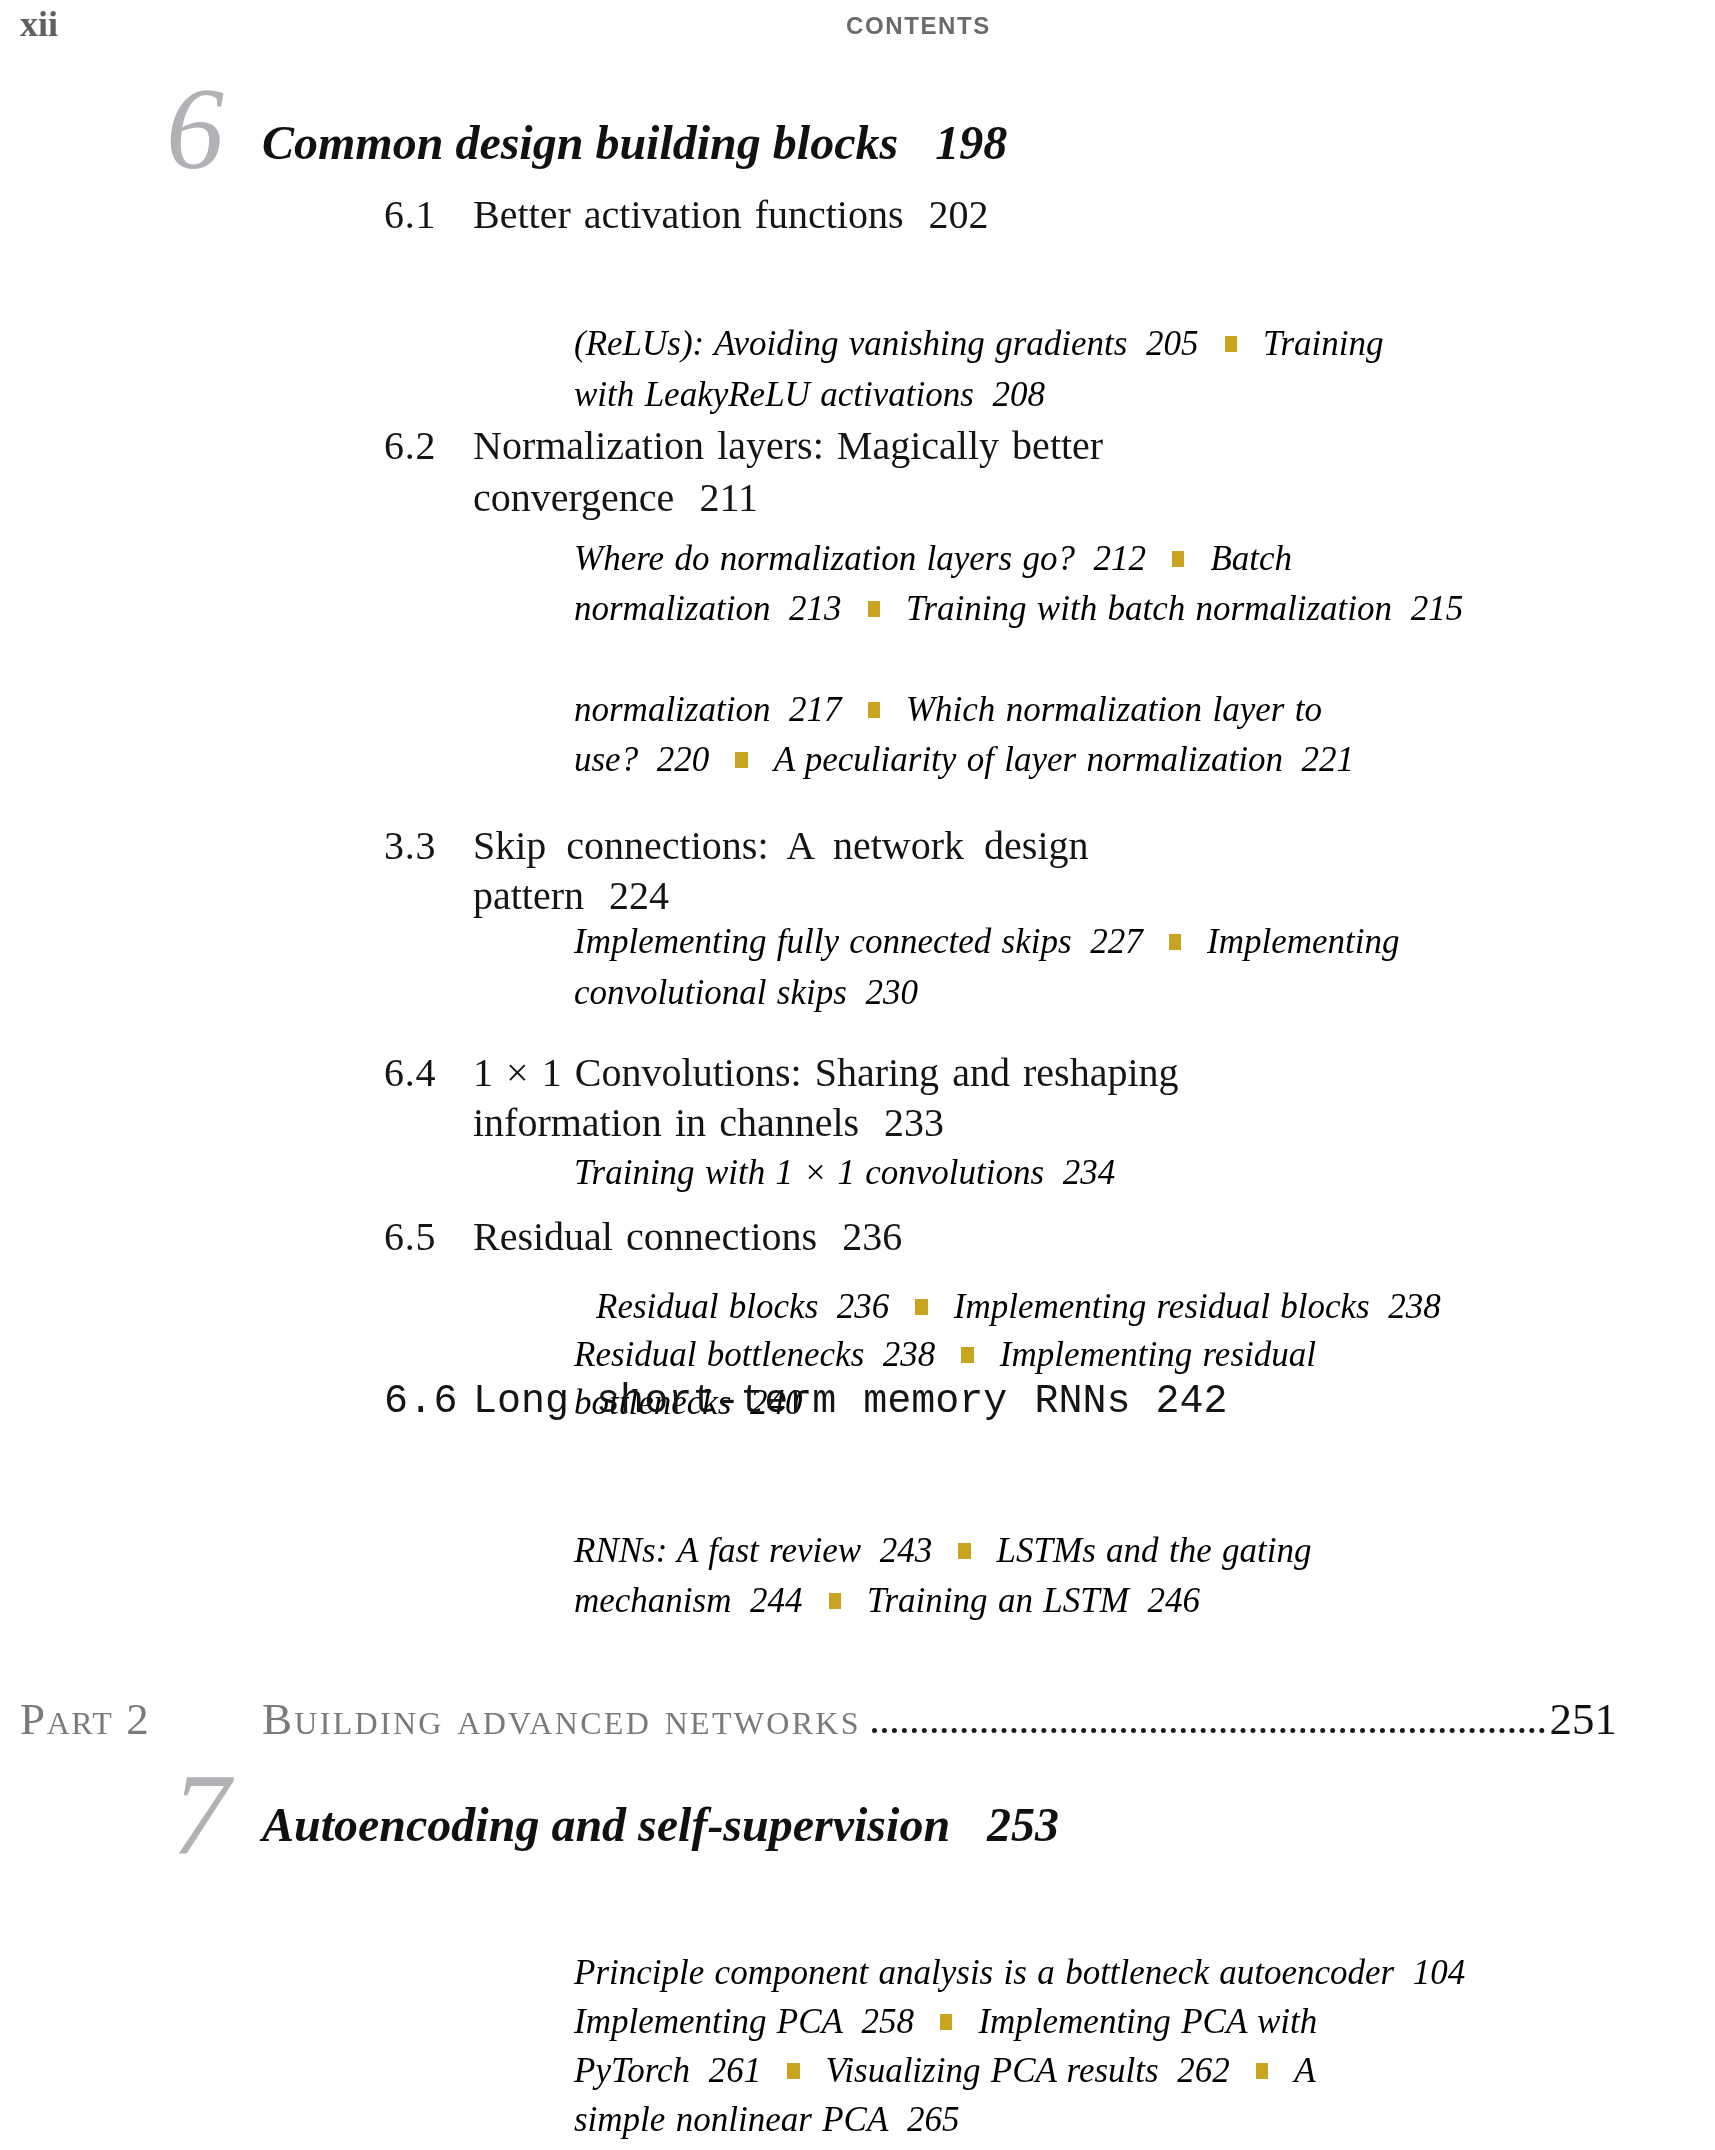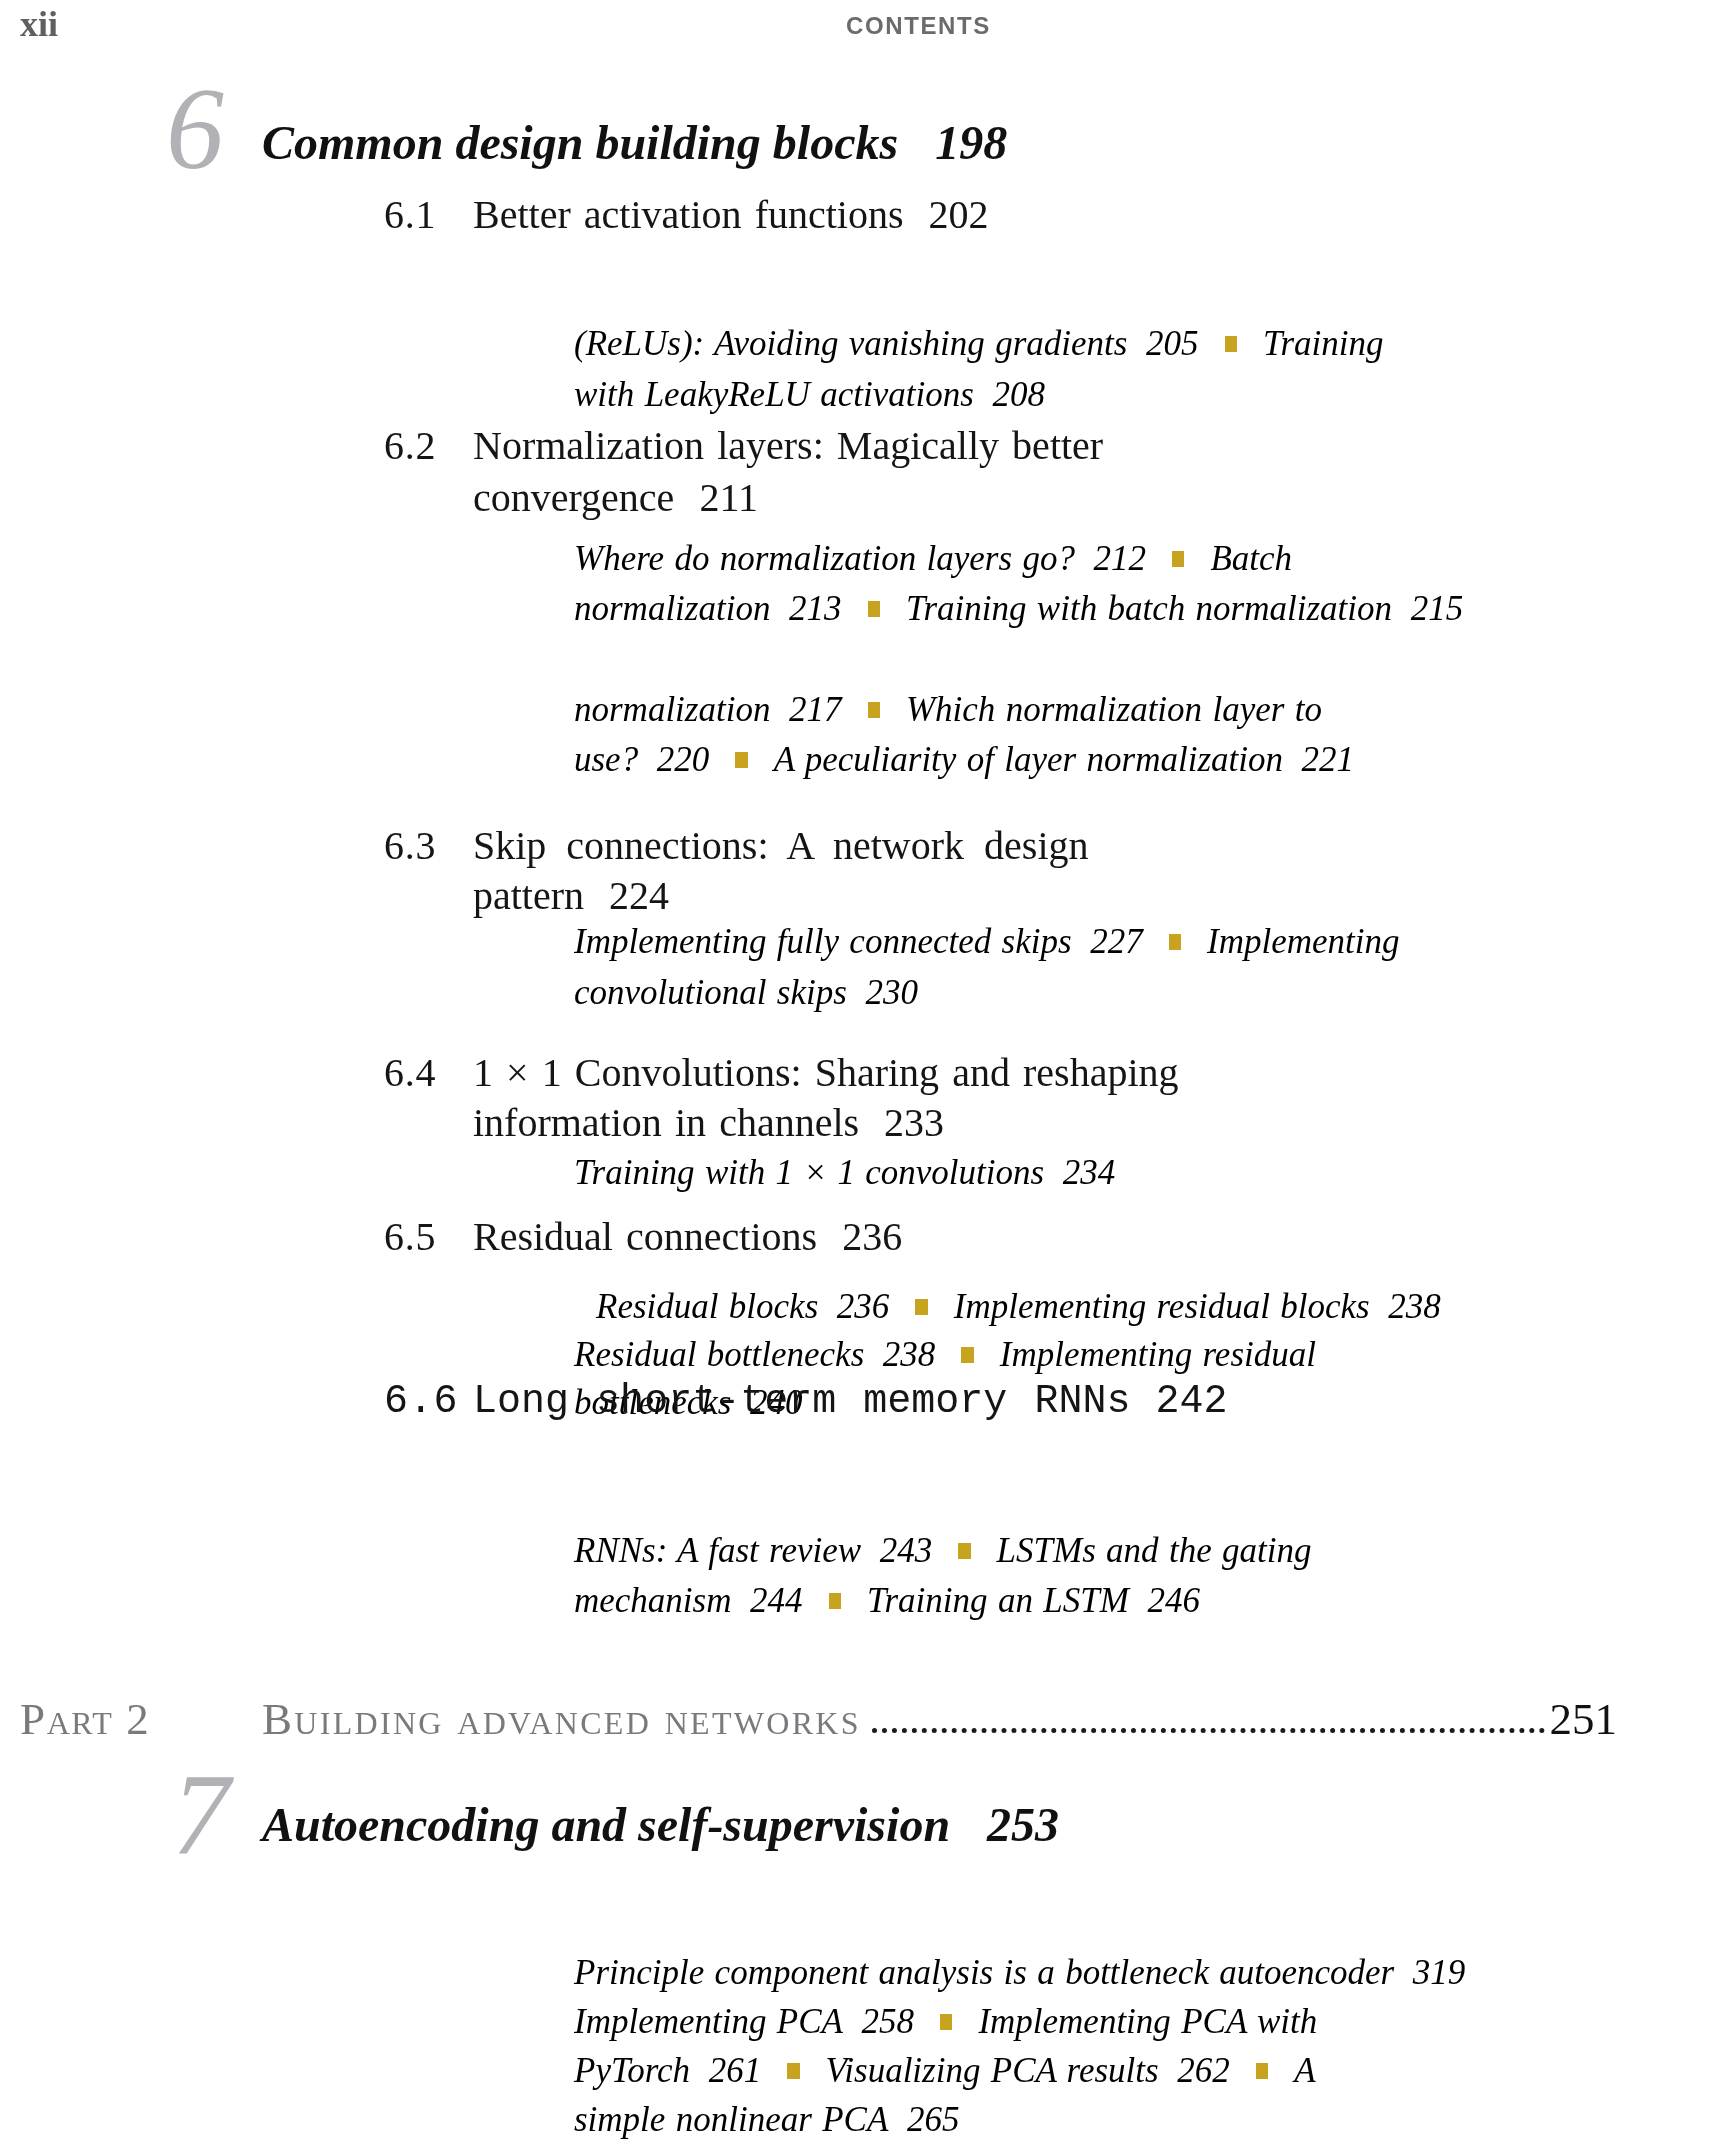--- a/index.html
+++ b/index.html
@@ -95,21 +95,21 @@
     <span>normalization</span><span class="pg">213</span><span class="blt"></span><span>Training with batch normalization</span><span class="pg">215</span>
   </div>
   <div class="abs sub" style="top:690px;">
     <span>normalization</span><span class="pg">217</span><span class="blt"></span><span>Which normalization layer to</span>
   </div>
   <div class="abs sub" style="top:740px;">
     <span>use?</span><span class="pg">220</span><span class="blt"></span><span>A peculiarity of layer normalization</span><span class="pg">221</span>
   </div>
 
   <div class="abs sec wide" style="top:822px;">
-    <span class="secnum">6.3</span><span>Skip connections: A network design</span>
+    <span class="secnum">3.3</span><span>Skip connections: A network design</span>
   </div>
   <div class="abs sec2" style="top:872px;">
     <span>pattern</span><span class="secpg">224</span>
   </div>
   <div class="abs sub" style="top:922px;">
     <span>Implementing fully connected skips</span><span class="pg">227</span><span class="blt"></span><span>Implementing</span>
   </div>
   <div class="abs sub" style="top:973px;">
     <span>convolutional skips</span><span class="pg">230</span>
   </div>
@@ -153,21 +153,21 @@
     <span class="leader"></span>
     <span class="part-page">251</span>
   </div>
 
   <div class="abs chnum" style="left:172px; top:1757px;">7</div>
   <div class="abs chline" style="left:262px; top:1798px;">
     <span>Autoencoding and self-supervision</span><span class="chpg">253</span>
   </div>
 
   <div class="abs sub" style="top:1953px;">
-    <span>Principle component analysis is a bottleneck autoencoder</span><span class="pg">319</span>
+    <span>Principle component analysis is a bottleneck autoencoder</span><span class="pg">104</span>
   </div>
   <div class="abs sub" style="top:2002px;">
     <span>Implementing PCA</span><span class="pg">258</span><span class="blt"></span><span>Implementing PCA with</span>
   </div>
   <div class="abs sub" style="top:2051px;">
     <span>PyTorch</span><span class="pg">261</span><span class="blt"></span><span>Visualizing PCA results</span><span class="pg">262</span><span class="blt"></span><span>A</span>
   </div>
   <div class="abs sub" style="top:2100px;">
     <span>simple nonlinear PCA</span><span class="pg">265</span>
   </div>

